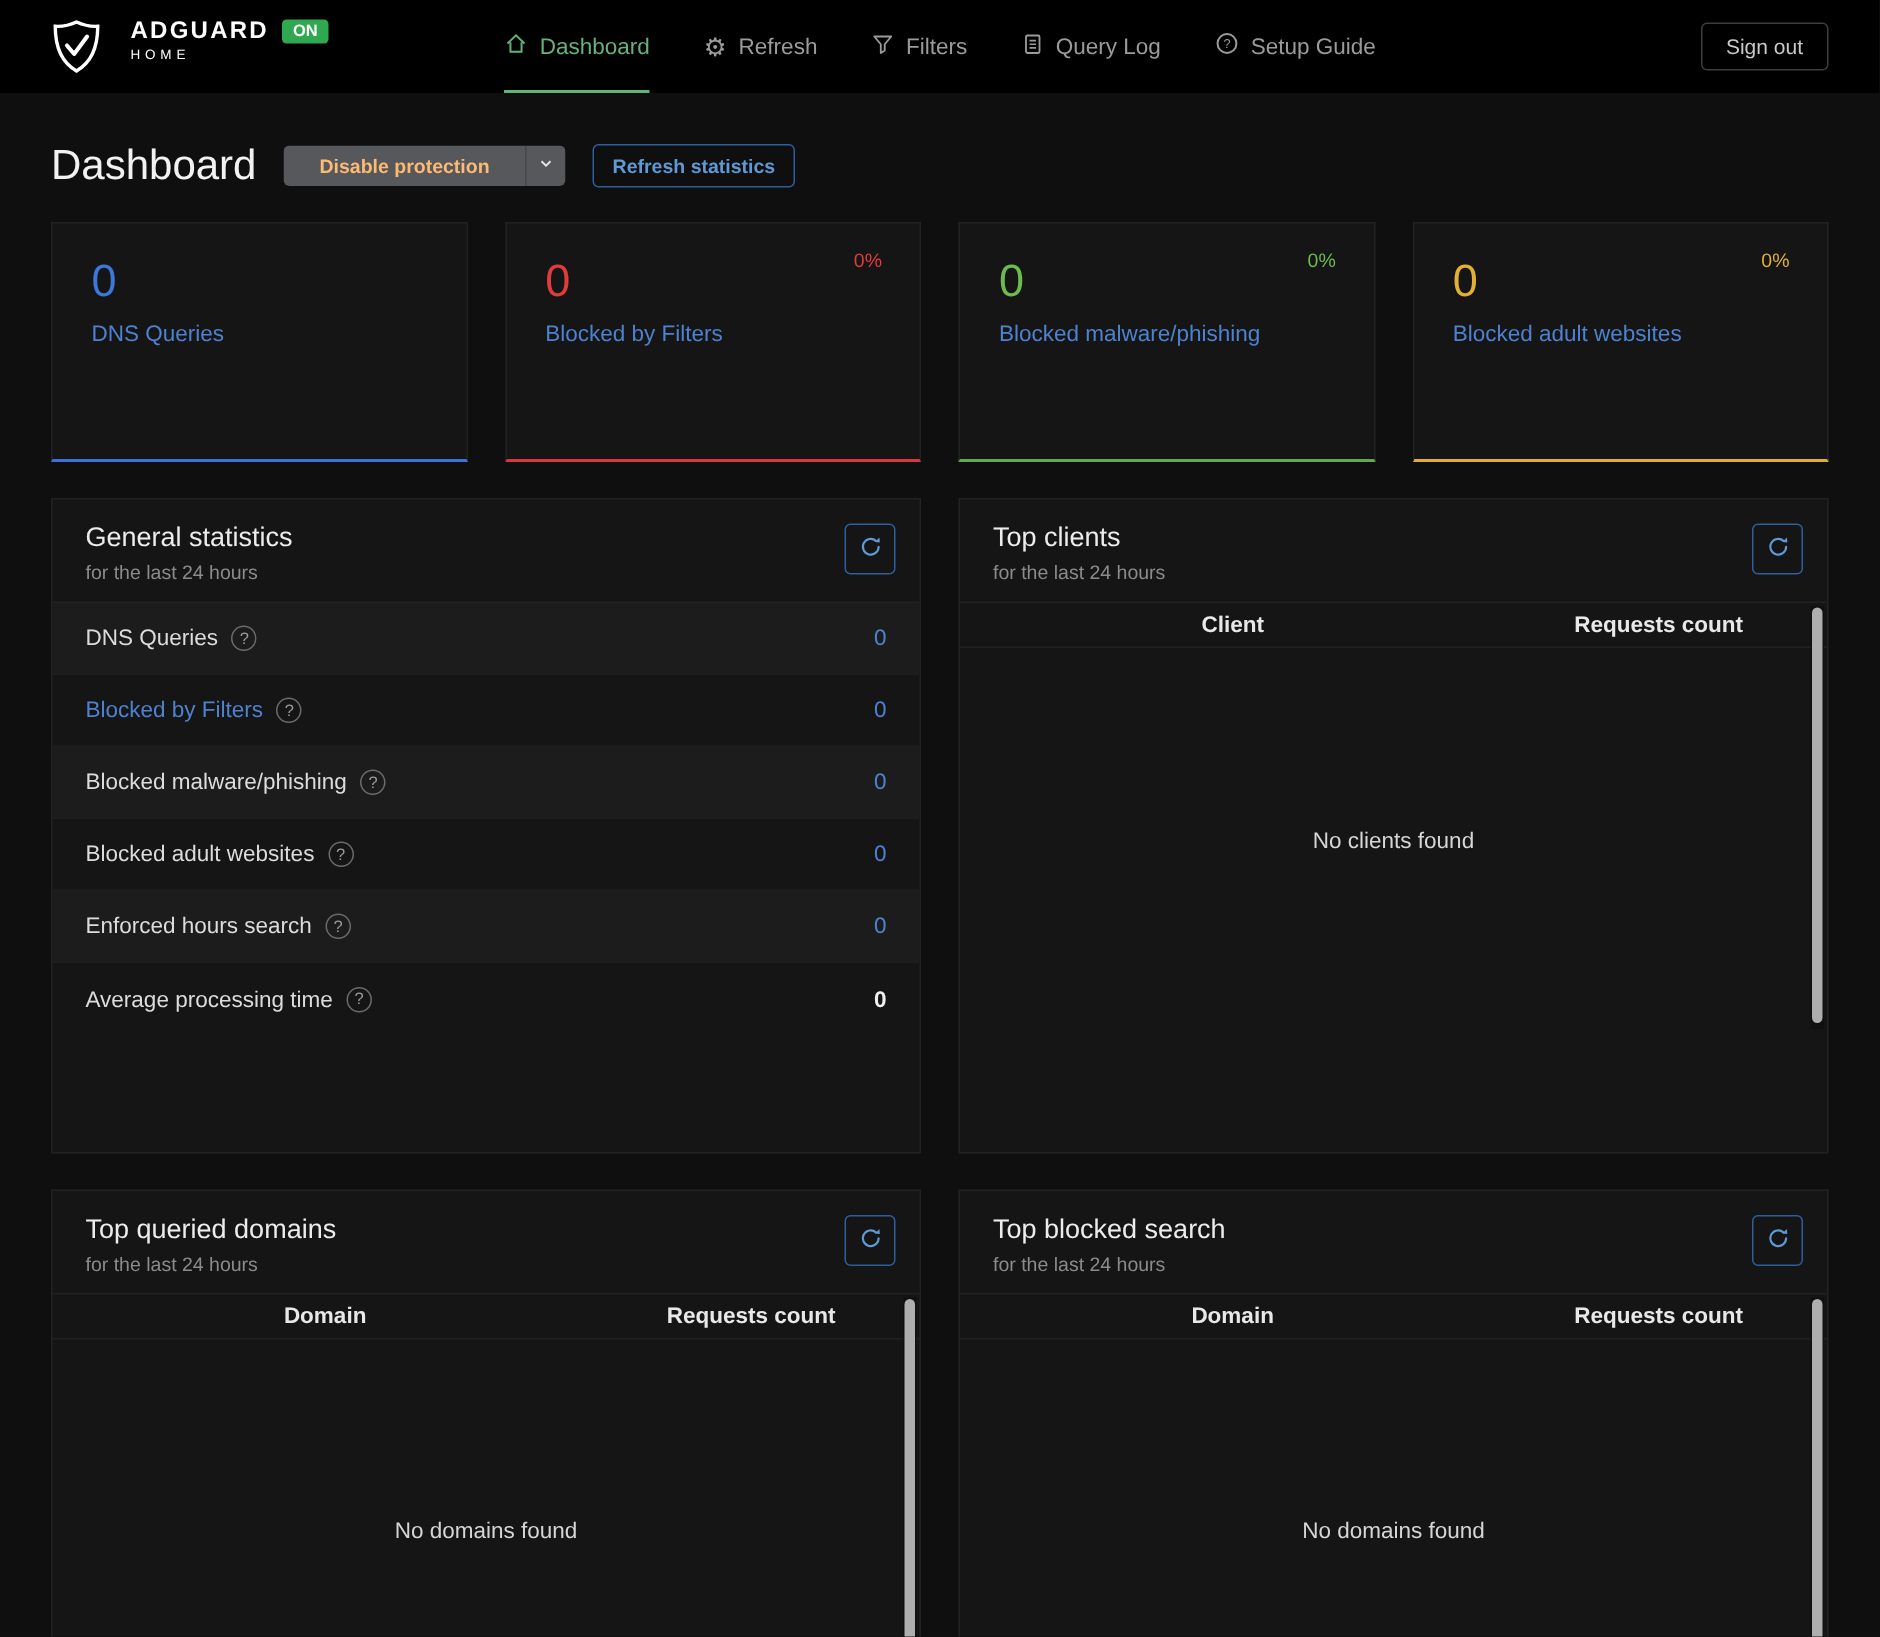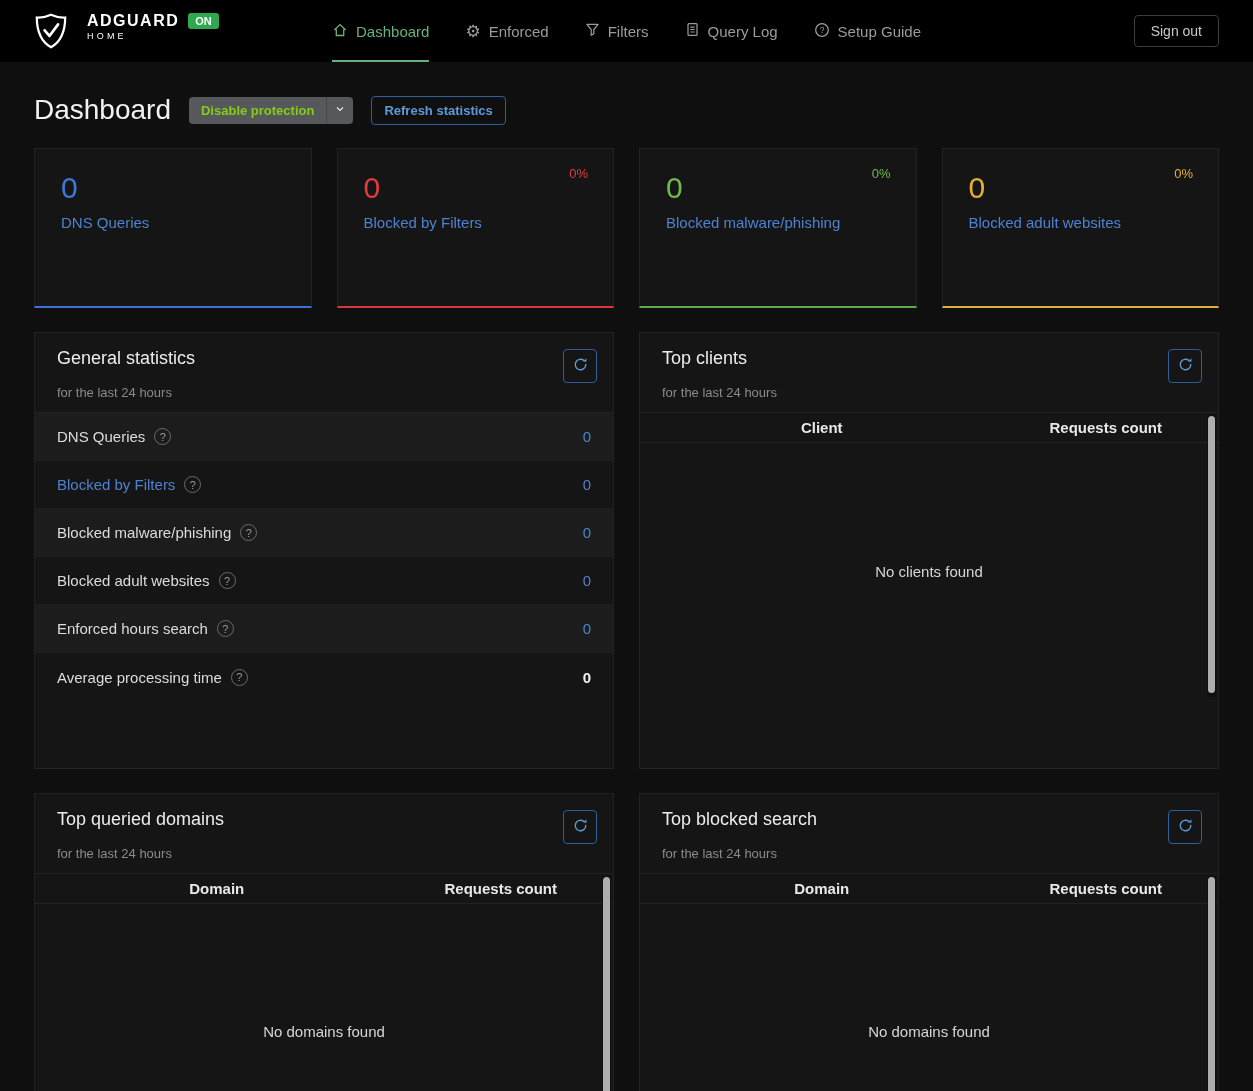--- a/index.html
+++ b/index.html
@@ -41,22 +41,22 @@
     background:transparent; border:1px solid #3d3d3d; color:#c9c9c9;
     font-size:14px; padding:7px 16px; border-radius:4px; cursor:pointer;
     font-family:inherit;
   }
   
   .main { padding:28px 34px 0 34px; }
   .title-row { display:flex; align-items:center; gap:18px; height:40px; margin-bottom:18px; }
   .page-title { font-size:28px; font-weight:500; color:#f2f2f2; }
   .btn-split { display:inline-flex; border-radius:4px; overflow:hidden; cursor:pointer; }
   .btn-split .btn-main {
-    background:#56585b; color:#84cc16; font-size:13px; font-weight:700;
-    padding:6px 12px; border:none; font-family:inherit; cursor:pointer;
+    background:#56585b; color:#fdba74; font-size:13px; font-weight:700;
+    padding:6px 24px; border:none; font-family:inherit; cursor:pointer;
   }
   .btn-split .btn-caret {
     background:#56585b; border:none; border-left:1px solid #454749;
     width:27px; display:flex; align-items:center; justify-content:center; cursor:pointer;
   }
   .btn-refresh-stats {
     background:transparent; border:1px solid #2c5f9e; color:#5f9ad6;
     font-size:13px; font-weight:600; padding:6px 12px; border-radius:4px;
     font-family:inherit; cursor:pointer;
   }
@@ -81,21 +81,21 @@
   .stat-card.red    .stat-percent { color:#e03c3c; }
   .stat-card.green  .stat-percent { color:#6dbb4f; }
   .stat-card.yellow .stat-percent { color:#e2b032; }
   
   .grid2 { display:grid; grid-template-columns:1fr 1fr; gap:24px 25px; }
   .card { background:#151515; border:1px solid #222; position:relative; }
   .card.h-top { height:437px; }
   .card.h-bot { height:351px; }
   .card-header { padding:15px 18px 12px 22px; position:relative; }
   .card-title { font-size:18px; color:#ececec; font-weight:400; }
-  .card-sub { font-size:13px; color:#8b8b8b; margin-top:16px; }
+  .card-sub { font-size:13px; color:#8b8b8b; margin-top:5px; }
   .refresh-btn {
     position:absolute; top:16px; right:16px; width:34px; height:34px;
     background:transparent; border:1px solid #2c5f9e; border-radius:4px;
     color:#5f9ad6; display:flex; align-items:center; justify-content:center; cursor:pointer;
   }
   
   .rows { border-top:1px solid #222; }
   .stat-row {
     display:flex; align-items:center; justify-content:space-between;
     height:48px; padding:0 22px; font-size:15px;
@@ -162,21 +162,21 @@
     <div class="nav-item active">
       <span>
         <svg width="16" height="16" viewBox="0 0 16 16">
             <path d="M2.3 8L8 2.6 13.7 8M4.3 7.2v6.3h7.4V7.2" fill="none" stroke="currentColor" stroke-width="1.3"></path>
           </svg>
       </span>
       <span>Dashboard</span>
     </div>
     <div class="nav-item">
       <span class="uni">⚙</span>
-      <span>Enforced</span>
+      <span>Refresh</span>
     </div>
     <div class="nav-item">
       <span>
         <svg width="15" height="15" viewBox="0 0 16 16">
             <path d="M2 2.5h12L9.4 8v4.4l-2.8 1.8V8z" fill="none" stroke="currentColor" stroke-width="1.3" stroke-linejoin="round"></path>
           </svg>
       </span>
       <span>Filters</span>
     </div>
     <div class="nav-item">

